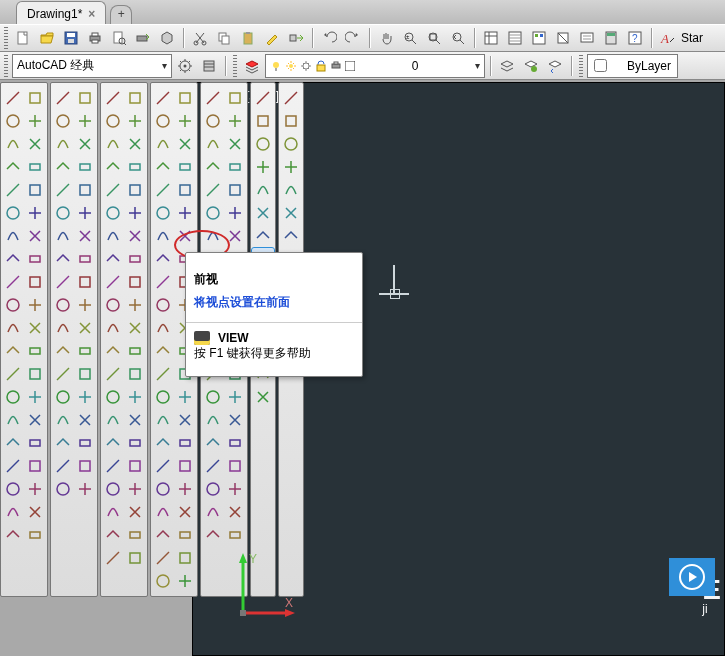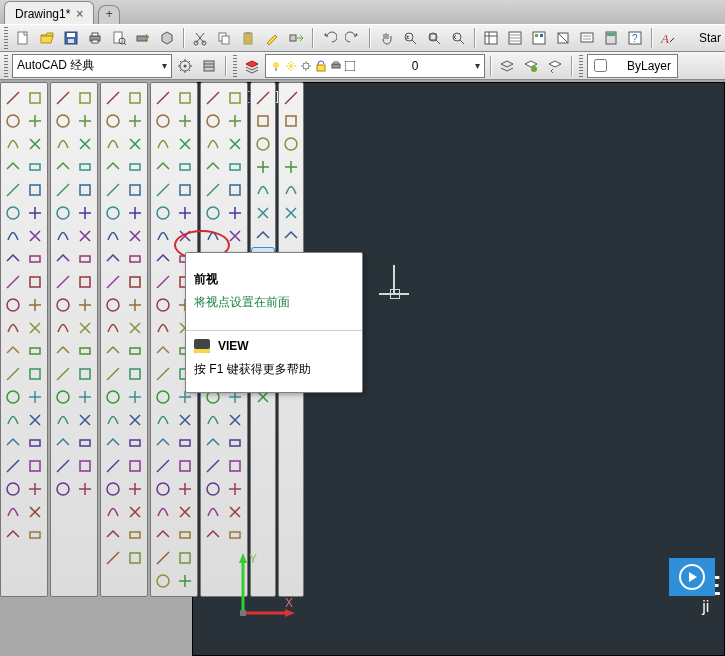--- a/index.html
+++ b/index.html
@@ -22,21 +22,21 @@
     position: relative;
   }
   .tab {
     background: #efefef;
     border: 1px solid #888;
     border-bottom: none;
     border-top-left-radius: 6px;
     border-top-right-radius: 6px;
     height: 20px;
     padding: 2px 10px 0 10px;
-    margin-left: 4px;
+    margin-left: 16px;
     display: flex;
     align-items: center;
     gap: 6px;
   }
   .tab-close {
     color: #777;
     font-weight: bold;
     cursor: pointer;
   }
   .tab-plus {
@@ -173,21 +173,21 @@
     top: 252px;
     width: 160px;
     background: #fff;
     border: 1px solid #808080;
     border-radius: 2px;
     box-shadow: 2px 2px 5px rgba(0,0,0,.3);
     padding: 14px 8px;
     z-index: 60;
   }
   .tooltip .tt-title { font-weight: bold; margin: 4px 0 6px 0; }
-  .tooltip .tt-desc { color: #15803d; margin-bottom: 19px; }
+  .tooltip .tt-desc { color: #1d4ed8; margin-bottom: 11px; font-weight: bold; }
   .tooltip hr { border: none; border-top: 1px solid #ccc; margin: 8px -8px; }
   .tooltip .tt-cmd {
     display: flex; align-items: center; gap: 8px;
     font-weight: bold;
   }
   .tooltip .tt-cmdicon {
     width: 16px; height: 14px; background: #444;
     border-radius: 2px;
     box-shadow: inset 0 -4px 0 #f6d84b;
   }
@@ -215,21 +215,21 @@
     bottom: 40px;
     color: #fff;
     text-align: left;
     opacity: .95;
   }
   .watermark .big {
     font-size: 28px;
     font-weight: bold;
   }
   .watermark .sm {
-    font-size: 16px;
+    font-size: 12px;
     margin-top: -4px;
   }
   .play-badge {
     position: absolute;
     right: 10px;
     bottom: 60px;
     background: #2f8fd9;
     color: #fff;
     padding: 6px 10px;
     font-size: 16px;
@@ -453,21 +453,21 @@
         <text x="5" y="12" font-size="10" fill="#36c">?</text>
       </svg>
     </div>
   <div class="sep"></div>
   <div class="tbtn">
       <svg class="ico" viewBox="0 0 16 16">
         <text x="1" y="13" font-size="13" font-style="italic" fill="#c33" font-family="serif">A</text>
         <path d="M10 12l4-4" stroke="#333"></path>
       </svg>
     </div>
-  <span style="margin-left:18px;">Star</span>
+  <span style="margin-left:0;">Star</span>
 </div>
 
 <div class="toolbar-row2">
   <div class="grip"></div>
   <div class="combo" style="width:150px;">
     <span>AutoCAD 经典</span>
     <span class="chev">▾</span>
   </div>
   <div class="tbtn">
       <svg class="ico" viewBox="0 0 16 16">
@@ -1947,21 +1947,21 @@
 <div class="hover-circle"></div>
 
 <div class="tooltip">
   <div class="tt-title">前视</div>
   <div class="tt-desc">将视点设置在前面</div>
   <hr>
   <div class="tt-cmd">
     <span class="tt-cmdicon"></span>
     <span>VIEW</span>
   </div>
-  <div style="margin-top:8px;">按 F1 键获得更多帮助</div>
+  <div style="">按 F1 键获得更多帮助</div>
 </div>
 
 <svg class="ucs" viewBox="0 0 80 80">
   <line x1="18" y1="62" x2="18" y2="8" stroke="#3c3" stroke-width="3"></line>
   <polygon points="18,2 14,12 22,12" fill="#3c3"></polygon>
   <text x="24" y="12" fill="#8b6" font-size="12">Y</text>
   <line x1="18" y1="62" x2="62" y2="62" stroke="#d33" stroke-width="3"></line>
   <polygon points="70,62 60,58 60,66" fill="#d33"></polygon>
   <text x="60" y="56" fill="#c77" font-size="12">X</text>
   <rect x="15" y="59" width="6" height="6" fill="#777"></rect>

